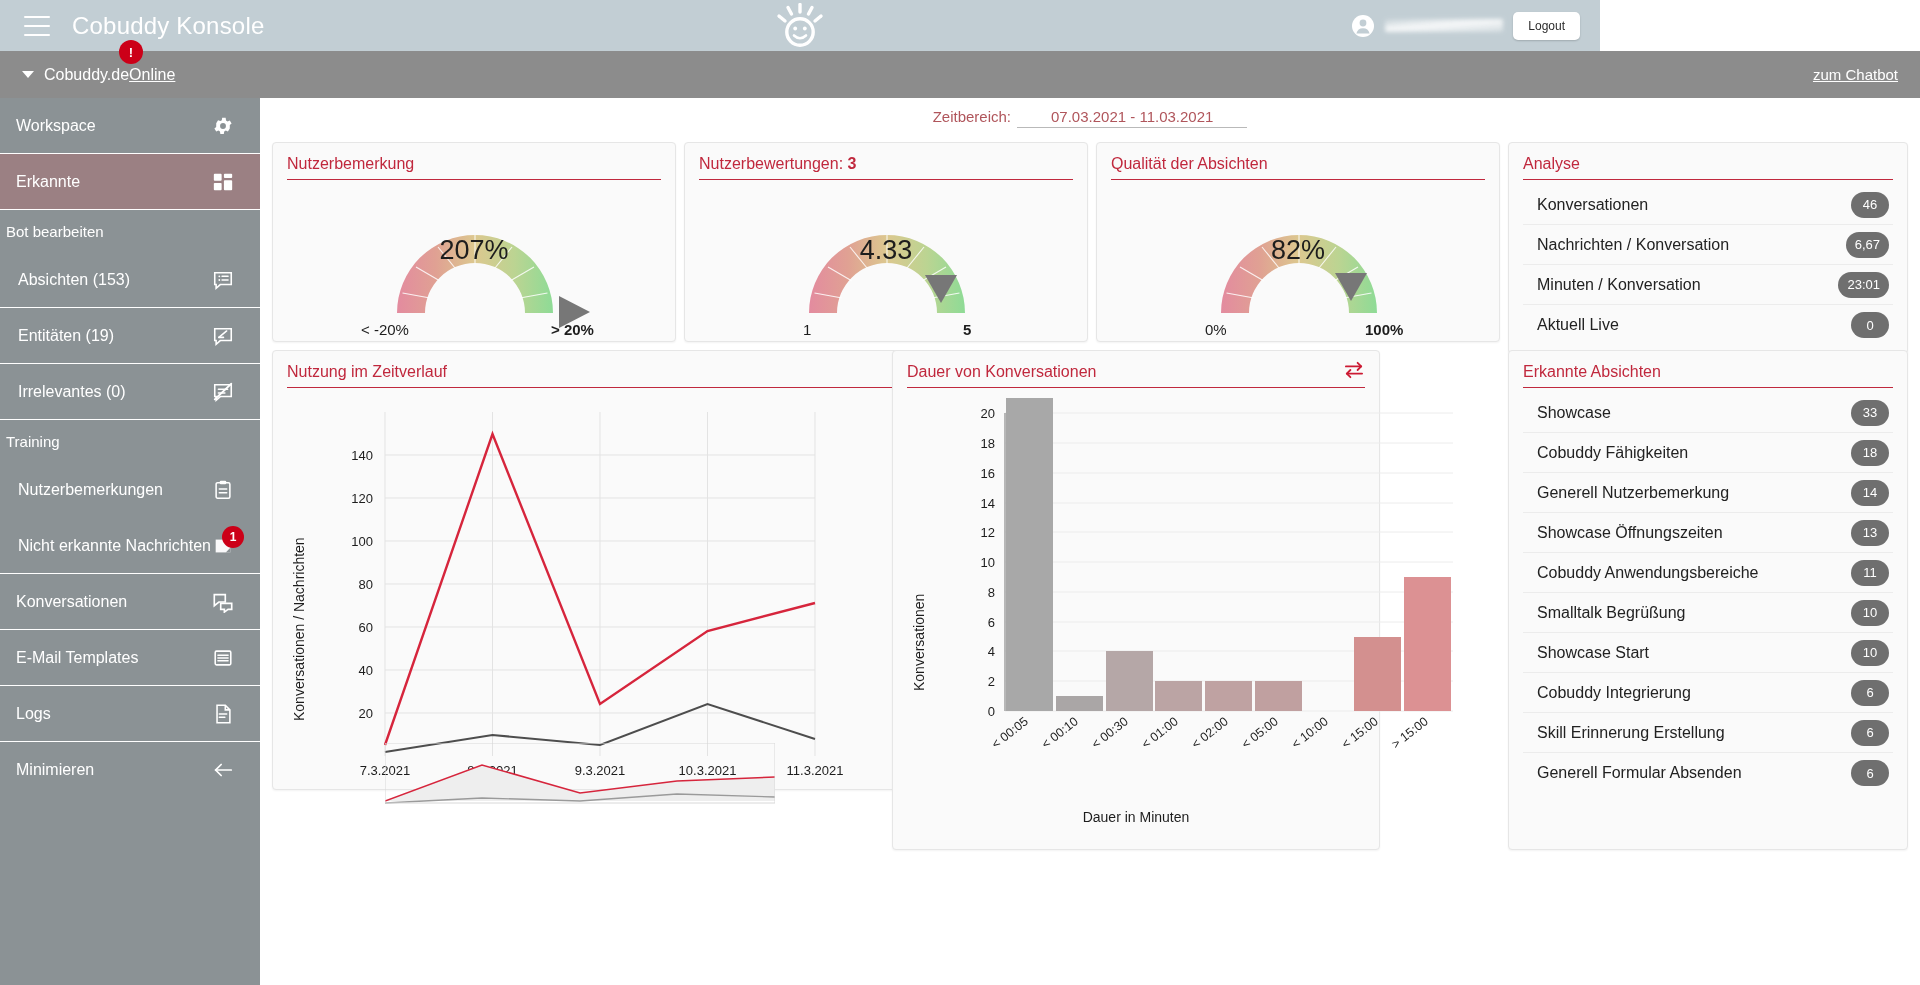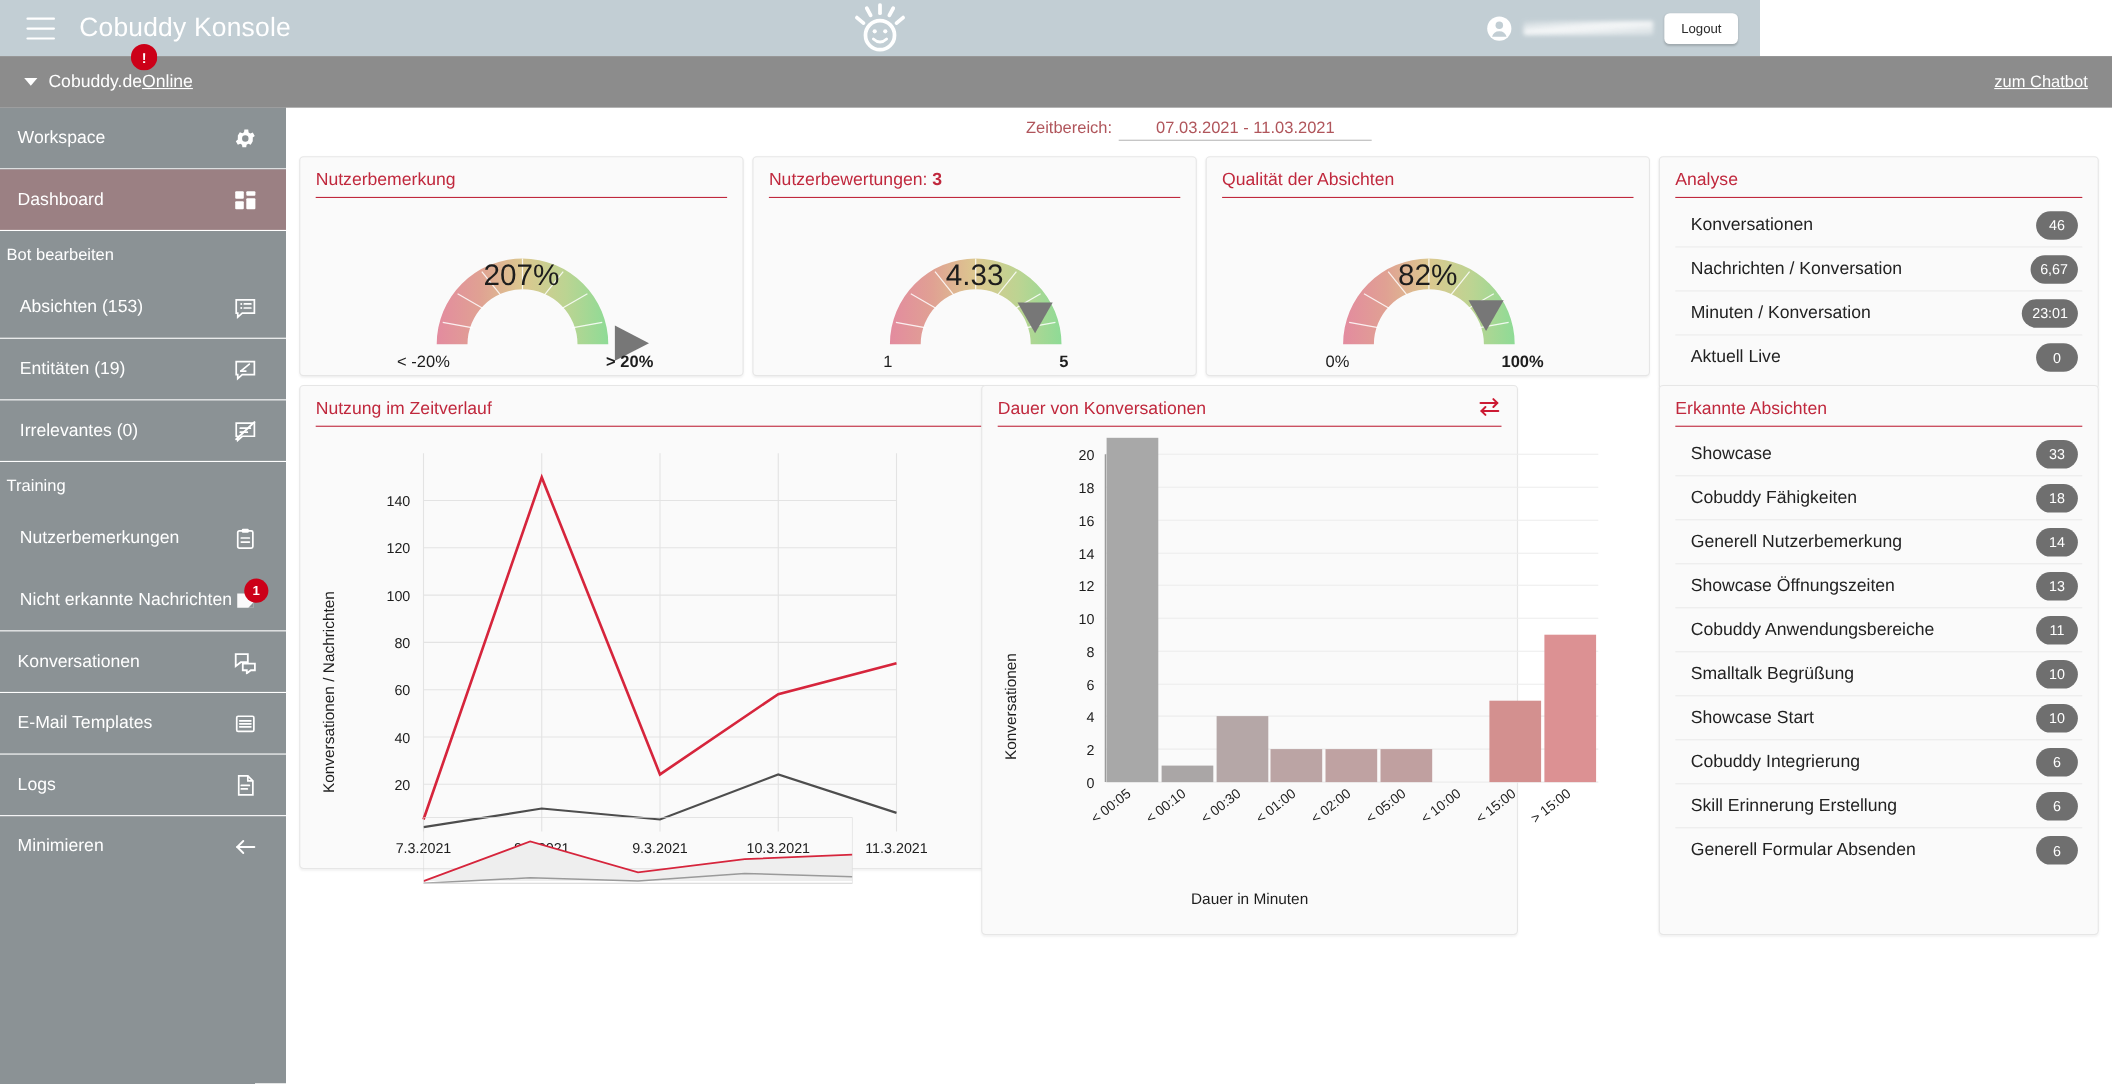--- a/index.html
+++ b/index.html
@@ -194,21 +194,21 @@
     <div class="nav-item">
       <span class="lbl">Workspace</span>
       <span class="ic">
         <svg width="22" height="22" viewBox="0 0 24 24" fill="#ffffff">
           <path d="M19.4 13a7.6 7.6 0 0 0 0-2l2-1.6-2-3.4-2.4 1a7.5 7.5 0 0 0-1.7-1L14.9 3h-3.8l-.4 2.6c-.6.2-1.2.6-1.7 1l-2.4-1-2 3.4L4.6 11a7.6 7.6 0 0 0 0 2l-2 1.6 2 3.4 2.4-1c.5.4 1.1.8 1.7 1l.4 2.6h3.8l.4-2.6c.6-.2 1.2-.6 1.7-1l2.4 1 2-3.4zM12 15.2A3.2 3.2 0 1 1 12 8.8a3.2 3.2 0 0 1 0 6.4z"></path>
         </svg>
       </span>
     </div>
 
     <div class="nav-item active">
-      <span class="lbl">Dashboard</span>
+      <span class="lbl">Erkannte</span>
       <span class="ic">
         <svg width="22" height="22" viewBox="0 0 24 24" fill="#ffffff">
           <rect x="2" y="3" width="8.5" height="7.5" rx="1"></rect>
           <rect x="13" y="3" width="9" height="4.5" rx="1"></rect>
           <rect x="13" y="10" width="9" height="11" rx="1"></rect>
           <rect x="2" y="13" width="8.5" height="8" rx="1"></rect>
         </svg>
       </span>
     </div>
 

